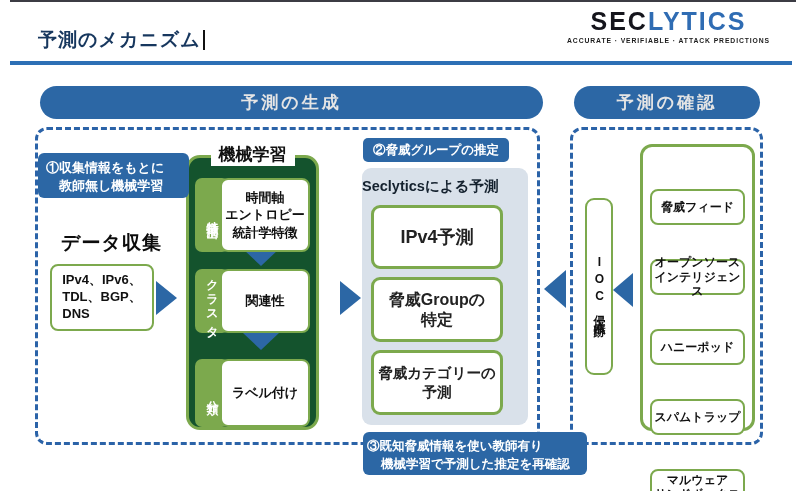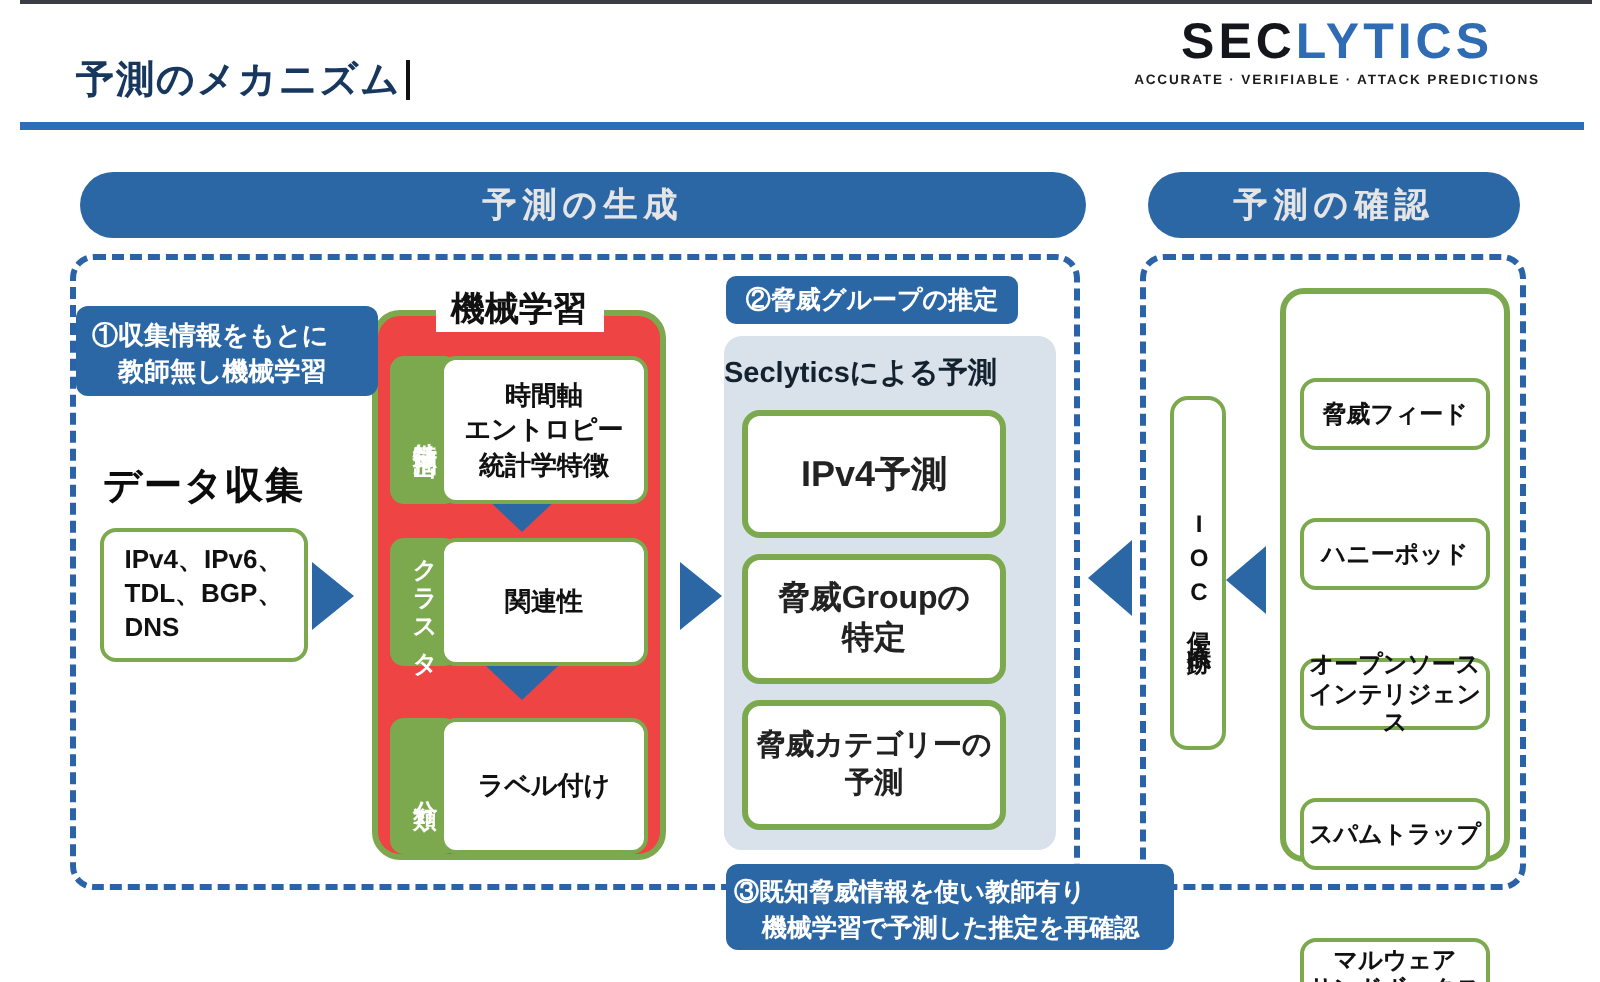--- a/index.html
+++ b/index.html
@@ -32,31 +32,31 @@
   #box-ver{left:570px;top:127px;width:193px;height:318px;}
 
   .badge{position:absolute;background:#2c67a5;color:#fff;font-weight:bold;border-radius:6px;z-index:3;}
   #badge1{left:38px;top:153px;width:151px;height:45px;font-size:13px;padding:6px 8px;line-height:1.35;}
   #badge1 .l2{margin-left:13px;}
   #badge2{left:363px;top:138px;width:146px;height:24px;font-size:12.5px;
           display:flex;align-items:center;justify-content:center;border-radius:5px;}
   #badge3{left:363px;top:432px;width:224px;height:43px;font-size:12.5px;padding:6px 4px;line-height:1.4;}
   #badge3 .l2{margin-left:14px;}
 
-  .dc-title{position:absolute;left:42px;top:230px;width:120px;text-align:center;
+  .dc-title{position:absolute;left:42px;top:230px;width:120px;text-align:right;
             font-size:19px;font-weight:bold;color:#0c0c0c;letter-spacing:1px;}
 
   .multiline{white-space:pre-line;}
 
   #dc-sources{position:absolute;left:50px;top:264px;width:104px;height:67px;background:#fff;
               border:2.5px solid #7ca94d;border-radius:8px;display:flex;align-items:center;
               justify-content:center;text-align:left;font-size:13px;font-weight:bold;line-height:1.3;}
 
-  #ml{position:absolute;left:186px;top:155px;width:147px;height:275px;border:3px solid #7ca94d;
-      border-radius:14px;background:#ef4444;}
+  #ml{position:absolute;left:186px;top:155px;width:133px;height:275px;border:3px solid #7ca94d;
+      border-radius:14px;background:#14532d;}
   #ml-title{position:absolute;left:50%;transform:translateX(-50%);top:-15px;background:#fff;
             padding:0 8px;font-size:17px;font-weight:bold;white-space:nowrap;z-index:2;}
   .ml-row{position:absolute;left:6px;right:6px;display:flex;align-items:stretch;}
   #ml-row1{top:20px;height:74px;}
   #ml-row2{top:111px;height:64px;}
   #ml-row3{top:201px;height:68px;}
   .ml-lbl{width:34px;background:#7ca94d;border-radius:7px;color:#fff;font-weight:bold;font-size:12px;
           display:flex;align-items:center;justify-content:center;writing-mode:vertical-rl;
           text-orientation:upright;letter-spacing:2px;}
   .ml-cnt{flex:1;margin-left:-9px;background:#fff;border:2.5px solid #7ca94d;border-radius:8px;
@@ -182,23 +182,23 @@
   </div>
 
   <div class="left-arrow" id="la1"></div>
 
   <div id="ioc">IOC侵入痕跡</div>
 
   <div class="left-arrow" id="la2"></div>
 
   <div id="src-list">
     <div class="src-box multiline">脅威フィード</div>
-    <div class="src-box multiline">ハニーポッド</div>
     <div class="src-box multiline">オープンソース
 インテリジェンス</div>
+    <div class="src-box multiline">ハニーポッド</div>
     <div class="src-box multiline">スパムトラップ</div>
     <div class="src-box multiline">マルウェア
 サンドボックス</div>
     <div class="src-box multiline">DNS
 シンクホール</div>
   </div>
 
   <div class="badge" id="badge3">
     <div class="l1">③既知脅威情報を使い教師有り</div>
     <div class="l2">機械学習で予測した推定を再確認</div>

